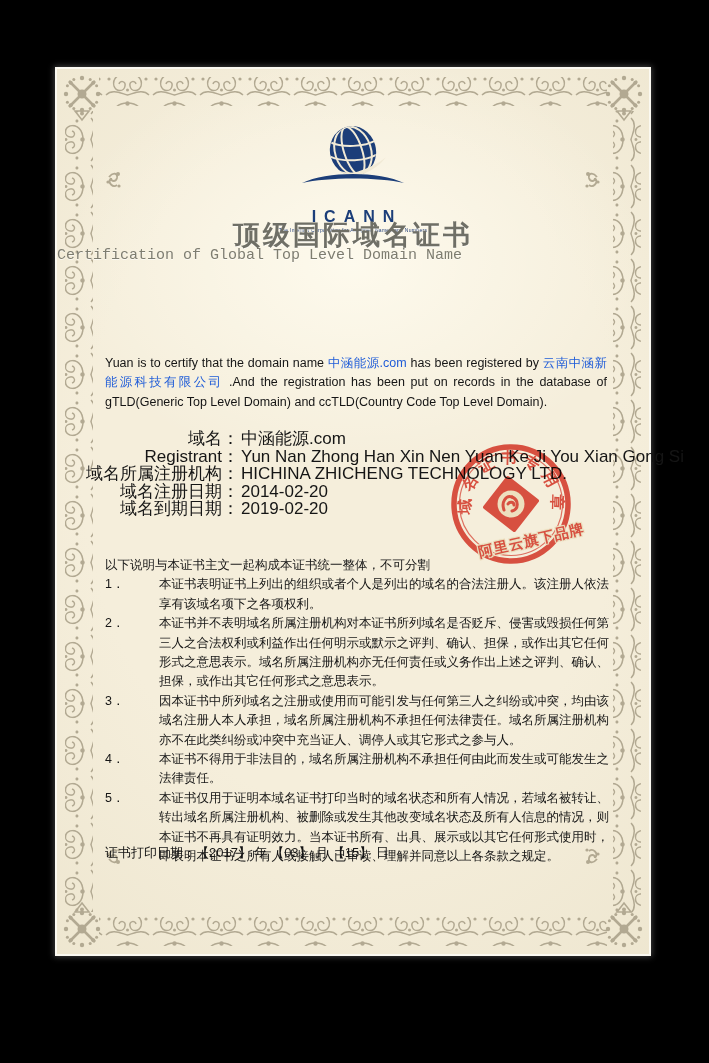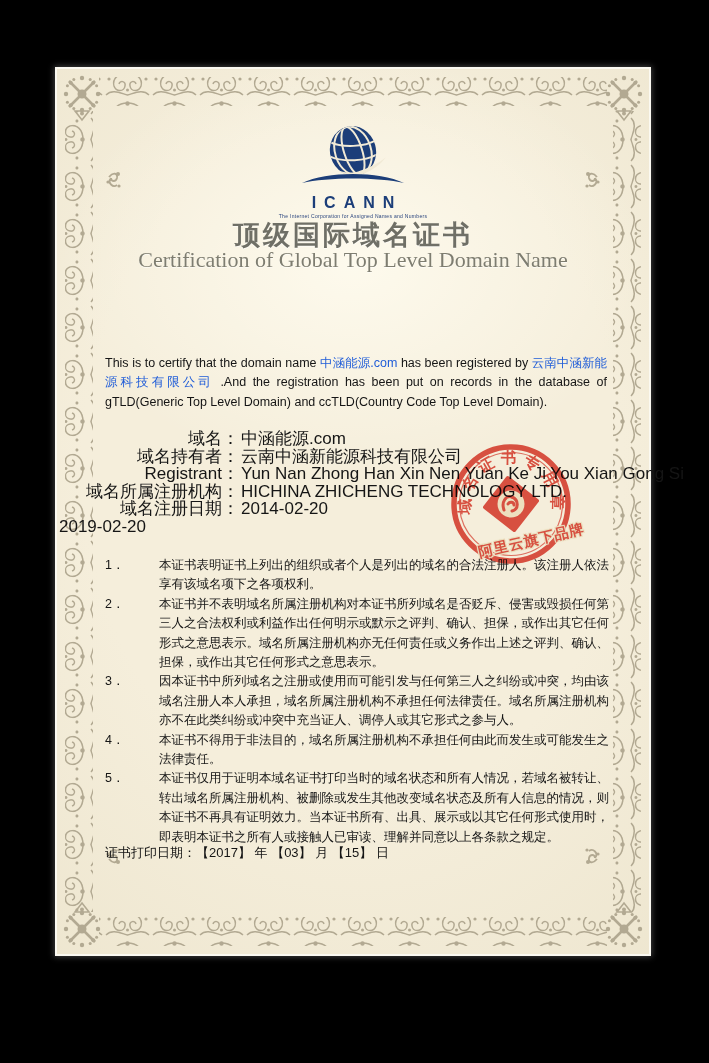--- a/index.html
+++ b/index.html
@@ -14,30 +14,30 @@
       radial-gradient(ellipse 420px 300px at 50% 22%, rgba(255,252,240,.85), rgba(255,252,240,0) 70%),
       radial-gradient(ellipse 130% 110% at 50% 45%, #f5eedb 35%, #e9e1c8 85%, #e4dbc0 100%);
     box-shadow: 0 0 0 2px #fbf9f1, 0 0 6px 3px rgba(255,255,255,.25);
   }
 
   
   .border-svg { position:absolute; left:0; top:0; width:592px; height:885px; }
 
   
   .logo-block { position:absolute; left:0; top:55px; width:592px; text-align:center; }
-  .logo-word { margin-top:2px; font-size:16px; font-weight:bold; color:#1c3e79;
+  .logo-word { margin-top:16px; font-size:16px; font-weight:bold; color:#1c3e79;
                letter-spacing:8px; padding-left:8px; }
   .logo-tagline { margin-top:1px; font-size:5px; color:#27427c; letter-spacing:.3px; }
 
   
   .cert-title { position:absolute; left:0; top:148px; width:592px; text-align:center;
                 font-size:27px; font-weight:bold; color:#6f6f66; letter-spacing:3px;
                 text-shadow:0 1px 0 rgba(255,255,255,.6); }
-  .cert-subtitle { position:absolute; left:0; top:178px; width:592px; text-align:center;
-                   font-family:Liberation Serif, serif; font-size:22px; color:#7e7d70;
+  .cert-subtitle { position:absolute; left:0; top:178px; width:592px; text-align:left;
+                   font-family:Liberation Mono, monospace; font-size:15px; color:#7e7d70;
                    text-shadow:0 1px 0 rgba(255,255,255,.6); }
 
   
   .bodytext { color:#151515; font-size:12.5px; line-height:19.4px; }
   .para { position:absolute; left:48px; width:502px; text-align:justify; }
   .para-zh { top:233px; }
   .para-en { top:285px; }
   .blue { color:#1f5cd8; }
 
   
@@ -171,49 +171,47 @@
         <path d="M7,59 C32,47 84,47 109,59 C84,53 32,53 7,59 Z" fill="#1c3e79"></path>
       </svg>
       <div class="logo-word">ICANN</div>
       <div class="logo-tagline">The Internet Corporation for Assigned Names and Numbers</div>
     </div>
 
     <div class="cert-title">顶级国际域名证书</div>
     <div class="cert-subtitle">Certification of Global Top Level Domain Name</div>
 
 
-    <div class="para para-en bodytext"><span>This is to certify that the domain name </span><span class="blue">中涵能源.com</span><span> has been registered by </span><span class="blue">云南中涵新能源科技有限公司</span><span> .And the registration has been put on records in the database of gTLD(Generic Top Level Domain) and ccTLD(Country Code Top Level Domain).</span></div>
+    <div class="para para-en bodytext"><span>Yuan is to certify that the domain name </span><span class="blue">中涵能源.com</span><span> has been registered by </span><span class="blue">云南中涵新能源科技有限公司</span><span> .And the registration has been put on records in the database of gTLD(Generic Top Level Domain) and ccTLD(Country Code Top Level Domain).</span></div>
 
     <div class="details">
       <div class="drow">
         <div class="dlabel">域名：</div>
         <div class="dvalue">中涵能源.com</div>
       </div>
       <div class="drow">
-        <div class="dlabel">域名持有者：</div>
-        <div class="dvalue">云南中涵新能源科技有限公司</div>
-      </div>
-      <div class="drow">
         <div class="dlabel">Registrant：</div>
         <div class="dvalue">Yun Nan Zhong Han Xin Nen Yuan Ke Ji You Xian Gong Si</div>
       </div>
       <div class="drow">
         <div class="dlabel">域名所属注册机构：</div>
         <div class="dvalue">HICHINA ZHICHENG TECHNOLOGY LTD.</div>
       </div>
       <div class="drow">
         <div class="dlabel">域名注册日期：</div>
         <div class="dvalue">2014-02-20</div>
       </div>
       <div class="drow">
+        <div class="dlabel">域名到期日期：</div>
         <div class="dvalue">2019-02-20</div>
       </div>
     </div>
 
     <div class="terms bodytext">
+      <div class="terms-intro">以下说明与本证书主文一起构成本证书统一整体，不可分割</div>
       <div class="term-item">
         <span class="term-num">1．</span>
         <span class="term-text">本证书表明证书上列出的组织或者个人是列出的域名的合法注册人。该注册人依法享有该域名项下之各项权利。</span>
       </div>
       <div class="term-item">
         <span class="term-num">2．</span>
         <span class="term-text">本证书并不表明域名所属注册机构对本证书所列域名是否贬斥、侵害或毁损任何第三人之合法权利或利益作出任何明示或默示之评判、确认、担保，或作出其它任何形式之意思表示。域名所属注册机构亦无任何责任或义务作出上述之评判、确认、担保，或作出其它任何形式之意思表示。</span>
       </div>
       <div class="term-item">
         <span class="term-num">3．</span>

